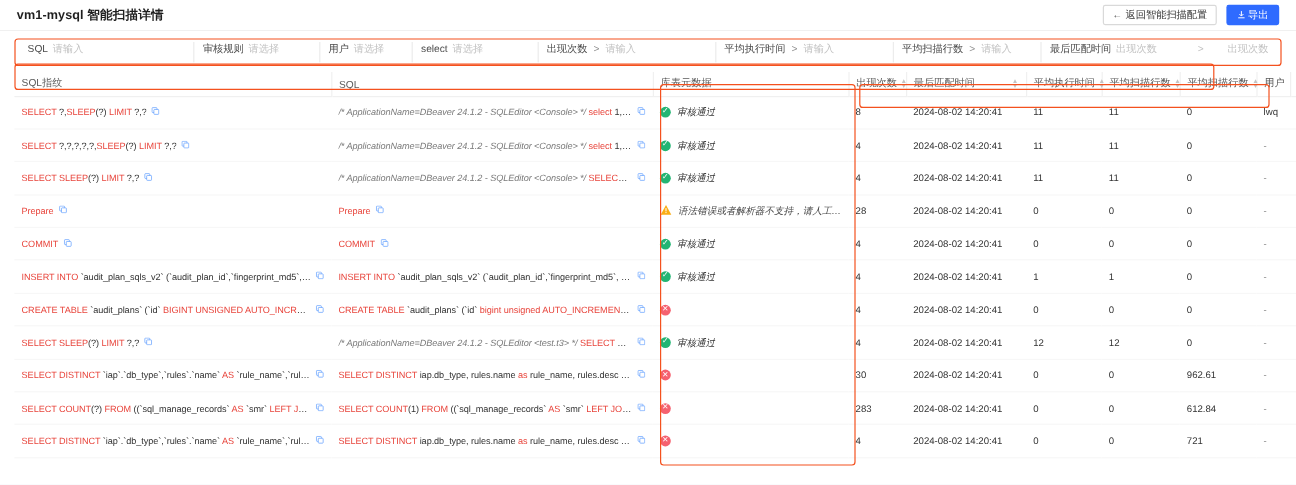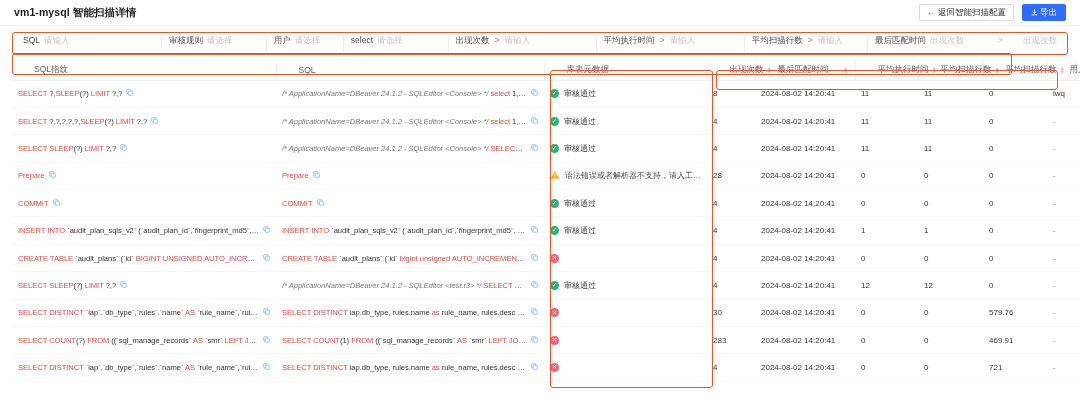--- a/index.html
+++ b/index.html
@@ -71,33 +71,33 @@
 
   
   .tablewrap { padding: 0 12px; position: relative; }
   table { width: 100%; border-collapse: collapse; table-layout: fixed; }
   thead th {
     height: 20px; background: #fff; border-bottom: 1px solid #f0f0f0;
     font-size: 8.5px; font-weight: 400; color: #5a5a5a; text-align: left;
     padding: 0 6px; vertical-align: middle; white-space: nowrap;
   }
   thead th.sep { border-left: 1px solid #f0f0f0; }
-  .th-inner { display: flex; align-items: center; gap: 3px; margin-left: 16px; }
+  .th-inner { display: flex; align-items: center; gap: 3px; }
   .sorter { display: inline-flex; flex-direction: column; line-height: 4px; color: #c4c4c4; font-size: 5.5px; }
   tbody td {
     height: 27.4px; border-bottom: 1px solid #f7f7f7;
     padding: 0 6px; font-size: 8px; color: #333;
     vertical-align: middle; white-space: nowrap; overflow: hidden;
   }
   .sqlcell { display: flex; align-items: center; gap: 4px; overflow: hidden; }
   .sqltext { overflow: hidden; text-overflow: ellipsis; white-space: nowrap; font-size: 7.6px; letter-spacing: -.05px; text-align: right; }
   .kw { color: #e8453c; }
   .cmt { color: #7a7a7a; font-style: italic; }
   .copy { flex: 0 0 auto; cursor: pointer; }
-  .res { display: flex; align-items: center; gap: 5px; }
+  .res { display: flex; align-items: center; gap: 5px; font-style: italic; }
   .res-text { font-size: 8px; color: #333; white-space: nowrap; overflow: hidden; text-overflow: ellipsis; }
   .res-text.warn { color: #444; }
   .ico-ok, .ico-err { width: 9px; height: 9px; border-radius: 50%; flex: 0 0 auto;
     display: inline-flex; align-items: center; justify-content: center; color: #fff; font-size: 6.5px; line-height: 1; }
   .ico-ok { background: #22b573; }
   .ico-err { background: #f5616f; }
   .ico-warn { flex: 0 0 auto; }
   .muted { color: #8c8c8c; }
 
   
@@ -532,21 +532,21 @@
             <td>
               <div class="res">
                 <span class="ico-err">✕</span>
                 <span class="res-text"></span>
               </div>
             </td>
             <td>30</td>
             <td>2024-08-02 14:20:41</td>
             <td>0</td>
             <td>0</td>
-            <td>579.76</td>
+            <td>962.61</td>
             <td class="muted">-</td>
             <td class="">sqle</td>
           </tr>
           <tr>
             <td>
               <div class="sqlcell">
                 <span class="sqltext"><span class="kw">SELECT</span> <span class="kw">COUNT</span>(?) <span class="kw">FROM</span> ((`sql_manage_records` <span class="kw">AS</span> `smr` <span class="kw">LEFT JOIN</span> `audit_plan...</span>
                 <span class="copy"><svg width="7" height="7" viewBox="0 0 12 12">
                     <rect x="1.2" y="1.2" width="7" height="7" rx="1" stroke="#5b9cff" stroke-width="1" fill="none"></rect>
                     <rect x="3.8" y="3.8" width="7" height="7" rx="1" stroke="#5b9cff" stroke-width="1" fill="#fff"></rect>
@@ -565,21 +565,21 @@
             <td>
               <div class="res">
                 <span class="ico-err">✕</span>
                 <span class="res-text"></span>
               </div>
             </td>
             <td>283</td>
             <td>2024-08-02 14:20:41</td>
             <td>0</td>
             <td>0</td>
-            <td>469.91</td>
+            <td>612.84</td>
             <td class="muted">-</td>
             <td class="">sqle</td>
           </tr>
           <tr>
             <td>
               <div class="sqlcell">
                 <span class="sqltext"><span class="kw">SELECT</span> <span class="kw">DISTINCT</span> `iap`.`db_type`,`rules`.`name` <span class="kw">AS</span> `rule_name`,`rules`.`desc` ...</span>
                 <span class="copy"><svg width="7" height="7" viewBox="0 0 12 12">
                     <rect x="1.2" y="1.2" width="7" height="7" rx="1" stroke="#5b9cff" stroke-width="1" fill="none"></rect>
                     <rect x="3.8" y="3.8" width="7" height="7" rx="1" stroke="#5b9cff" stroke-width="1" fill="#fff"></rect>

